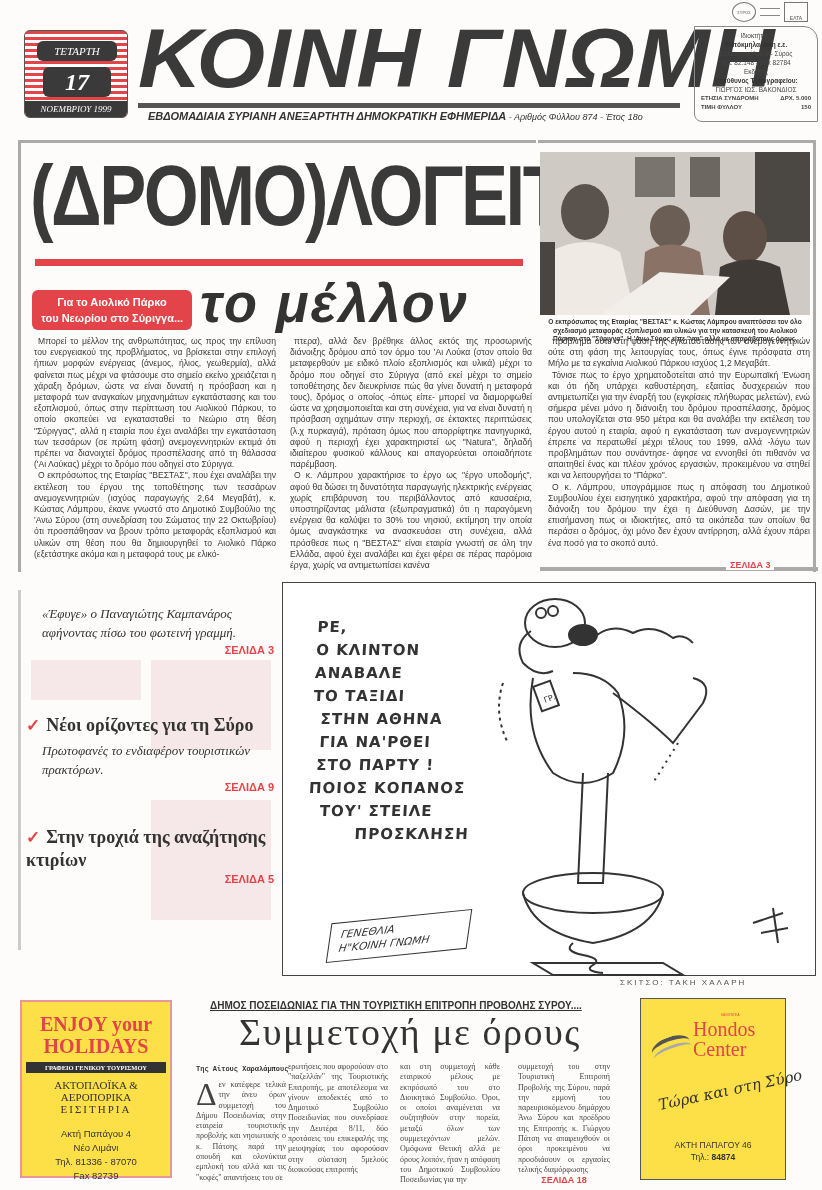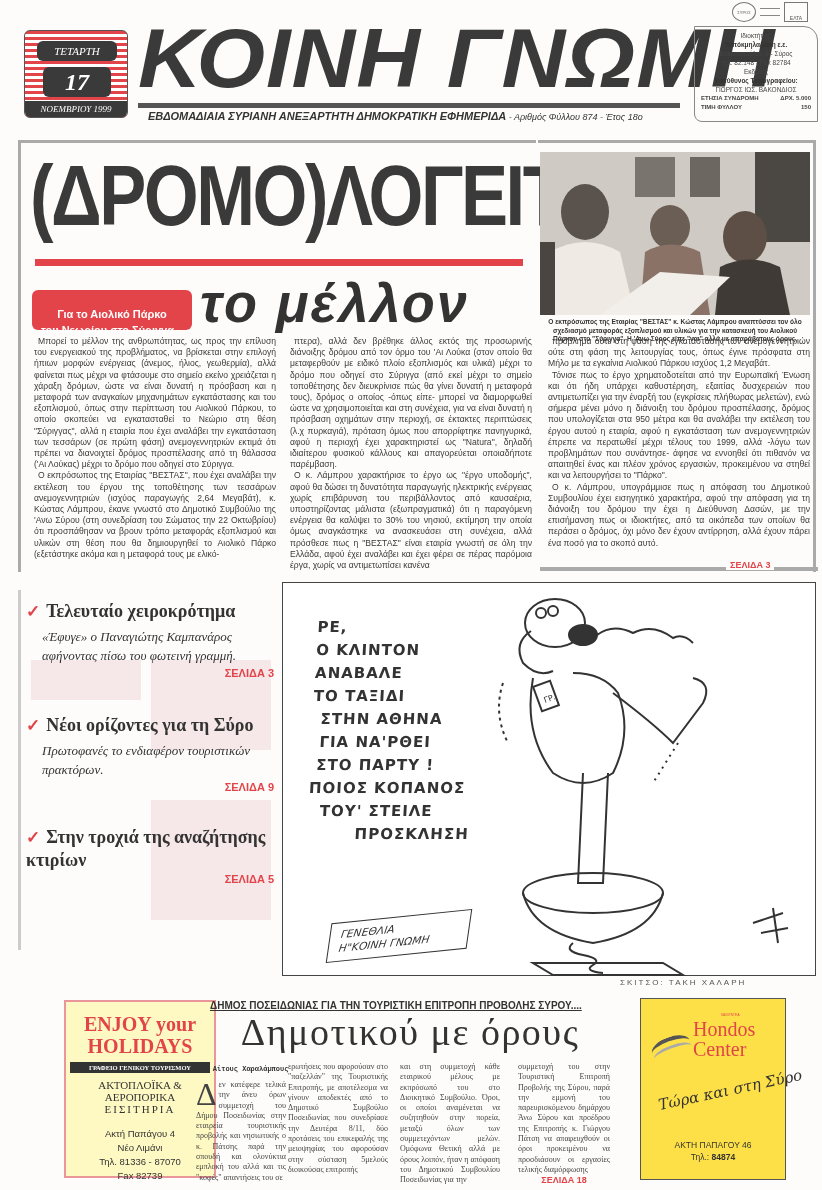--- a/index.html
+++ b/index.html
@@ -35,21 +35,21 @@
   .infobox .row { display: flex; justify-content: space-between; padding: 0 6px; font-weight: bold; font-size: 6px; text-align: left; }
 
   
   .lead-frame { left: 18px; top: 140px; width: 518px; height: 432px; border-top: 3px solid #aaa; border-left: 3px solid #aaa; }
   .headline { left: 30px; top: 150px; width: 495px; height: 90px; font-family: "Liberation Sans", sans-serif; font-weight: bold;
     font-size: 86px; color: #3a3a3a; line-height: 90px; letter-spacing: -3px; transform: scaleX(0.82); transform-origin: left; white-space: nowrap; }
   .red-rule { left: 35px; top: 259px; width: 488px; height: 7px; background: #e2444a; }
   .subhead { left: 200px; top: 276px; width: 330px; height: 54px; font-family: "Liberation Sans", sans-serif; font-weight: bold; font-style: italic;
     font-size: 54px; color: #333; line-height: 54px; letter-spacing: 2px; white-space: nowrap; }
   .kicker { left: 32px; top: 290px; width: 160px; height: 40px; background: #e2444a; border-radius: 6px; color: #fff; font-weight: bold;
-    font-size: 11px; text-align: center; line-height: 16px; padding-top: 16px; }
+    font-size: 11px; text-align: center; line-height: 16px; padding-top: 4px; }
 
   .col { font-size: 8.6px; line-height: 11.2px; text-align: justify; color: #3a3a3a; }
   .col p { text-indent: 4px; }
   .col1 { left: 34px; top: 336px; width: 242px; }
   .col2 { left: 290px; top: 336px; width: 242px; }
   .col3 { left: 548px; top: 336px; width: 262px; }
 
   .photo-frame { left: 538px; top: 140px; width: 278px; height: 432px; border-top: 3px solid #aaa; border-right: 3px solid #aaa; }
   .photo { left: 540px; top: 152px; width: 270px; height: 163px; background: linear-gradient(180deg, #d7d3cd 0%, #c0bab3 40%, #8f8a84 70%, #5e5a56 100%); overflow: hidden; }
   .caption { left: 540px; top: 318px; width: 270px; font-size: 6.6px; line-height: 8.6px; font-weight: bold; text-align: center; color: #333; }
@@ -68,21 +68,21 @@
   
   .cartoon { left: 282px; top: 582px; width: 534px; height: 394px; border: 1.5px solid #444; background: #fff; }
   .bubble { left: 312px; top: 616px; width: 210px; font-family: "DejaVu Sans", sans-serif; font-size: 15px; line-height: 23px; color: #333;
     letter-spacing: 1px; font-weight: bold; transform: skewX(-3deg); }
   .bubble span { display: block; }
   .sign { left: 330px; top: 916px; width: 138px; height: 40px; border: 1.5px solid #333; transform: skewX(-14deg) rotate(-6deg);
     font-family: "DejaVu Sans", sans-serif; font-size: 10.5px; font-style: italic; line-height: 14px; padding: 4px 10px; color: #333; }
   .credit { left: 620px; top: 978px; font-size: 8px; letter-spacing: 2px; color: #555; }
 
   
-  .ad1 { left: 20px; top: 1000px; width: 152px; height: 178px; border: 2px solid #e8969a; background: #fef9c3; text-align: center; margin-left: 44px; }
+  .ad1 { left: 20px; top: 1000px; width: 152px; height: 178px; border: 2px solid #e8969a; background: #fde047; text-align: center; }
   .ad1 .h { font-family: "Liberation Serif", serif; font-weight: bold; font-size: 20px; color: #e2444a; line-height: 20px; margin-top: 12px; }
   .ad1 .bar { margin: 6px 4px; background: #333; color: #fff; font-size: 6.5px; font-weight: bold; font-family: "Liberation Serif", serif; line-height: 11px; }
   .ad1 .t1 { font-family: "Liberation Serif", serif; font-size: 11px; color: #333; line-height: 12px; }
   .ad1 .t2 { font-size: 9.5px; color: #333; line-height: 14px; }
 
   .kick2 { left: 210px; top: 1000px; width: 406px; font-size: 10px; font-weight: bold; text-decoration: underline; color: #333; white-space: nowrap; }
   .title2 { left: 200px; top: 1010px; width: 420px; font-family: "Liberation Serif", serif; font-size: 38px; color: #333; line-height: 44px; text-align: center; letter-spacing: 1.5px; }
   .byline { left: 196px; top: 1065px; font-family: Liberation Mono, monospace; font-weight: bold; font-size: 7px; color: #333; }
   .bcol { font-family: "Liberation Serif", serif; font-size: 8px; line-height: 10.3px; text-align: justify; color: #444; }
   .bc1 { left: 196px; top: 1080px; width: 90px; }
@@ -185,21 +185,20 @@
 <div class="abs seeline"></div>
 <div class="abs see-page">ΣΕΛΙΔΑ 3</div>
 
 <div class="abs side-frame">
   <div class="ghost" style="left:10px;top:70px;width:110px;height:40px;"></div>
   <div class="ghost" style="left:130px;top:70px;width:120px;height:90px;"></div>
   <div class="ghost" style="left:130px;top:210px;width:120px;height:120px;"></div>
 </div>
 
 <div class="abs teaser" style="top:600px;">
-  <h3><span class="tick">✓</span><span>Τελευταίο χειροκρότημα</span></h3>
   <div class="sub">«Έφυγε» ο Παναγιώτης Καμπανάρος αφήνοντας πίσω του φωτεινή γραμμή.</div>
   <div class="pg">ΣΕΛΙΔΑ 3</div>
 </div>
 <div class="abs teaser" style="top:714px;">
   <h3><span class="tick">✓</span><span>Νέοι ορίζοντες για τη Σύρο</span></h3>
   <div class="sub">Πρωτοφανές το ενδιαφέρον τουριστικών πρακτόρων.</div>
   <div class="pg">ΣΕΛΙΔΑ 9</div>
 </div>
 <div class="abs teaser" style="top:826px;">
   <h3><span class="tick">✓</span><span>Στην τροχιά της αναζήτησης κτιρίων</span></h3>
@@ -262,21 +261,21 @@
   <div class="t1">ΑΚΤΟΠΛΟΪΚΑ &amp; ΑΕΡΟΠΟΡΙΚΑ</div>
   <div class="t1" style="letter-spacing:2px">ΕΙΣΙΤΗΡΙΑ</div>
   <div style="height:12px"></div>
   <div class="t2">Ακτή Παπάγου 4</div>
   <div class="t2">Νέο Λιμάνι</div>
   <div class="t2">Τηλ. 81336 - 87070</div>
   <div class="t2">Fax 82739</div>
 </div>
 
 <div class="abs kick2">ΔΗΜΟΣ ΠΟΣΕΙΔΩΝΙΑΣ ΓΙΑ ΤΗΝ ΤΟΥΡΙΣΤΙΚΗ ΕΠΙΤΡΟΠΗ ΠΡΟΒΟΛΗΣ ΣΥΡΟΥ....</div>
-<div class="abs title2">Δημοτικού με όρους</div>
+<div class="abs title2">Συμμετοχή με όρους</div>
 <div class="abs byline">Της Αίτους Χαραλάμπους</div>
 <div class="abs bcol bc1">
   <span class="drop">Δ</span><span>εν κατέφερε τελικά την άνευ όρων συμμετοχή του Δήμου Ποσειδωνίας στην εταιρεία τουριστικής προβολής και νησιωτικής ο κ. Πάτσης παρά την σπουδή και ολονύκτια εμπλοκή του αλλά και τις "κοφές" απαντήσεις του σε</span>
 </div>
 <div class="abs bcol bc2">ερωτήσεις που αφορούσαν στο "παζελλάν" της Τουριστικής Επιτροπής, με αποτέλεσμα να γίνουν αποδεκτές από το Δημοτικό Συμβούλιο Ποσειδωνίας που συνεδρίασε την Δευτέρα 8/11, δύο προτάσεις του επικεφαλής της μειοψηφίας του αφορούσαν στην σύσταση 5μελούς διοικούσας επιτροπής</div>
 <div class="abs bcol bc3">και στη συμμετοχή κάθε εταιρικού μέλους με εκπρόσωπό του στο Διοικητικό Συμβούλιο. Όροι, οι οποίοι αναμένεται να συζητηθούν στην πορεία, μεταξύ όλων των συμμετεχόντων μελών. Ομόφωνα Θετική αλλά με όρους λοιπόν, ήταν η απόφαση του Δημοτικού Συμβουλίου Ποσειδωνίας για την</div>
 <div class="abs bcol bc4">
   <div>συμμετοχή του στην Τουριστική Επιτροπή Προβολής της Σύρου, παρά την εμμονή του παρευρισκόμενου δημάρχου Άνω Σύρου και προέδρου της Επιτροπής κ. Γιώργου Πάτση να απαφευχθούν οι όροι προκειμένου να προσδιάσουν οι εργασίες τελικής διαμόρφωσης</div>
   <div class="pg">ΣΕΛΙΔΑ 18</div>
 </div>

